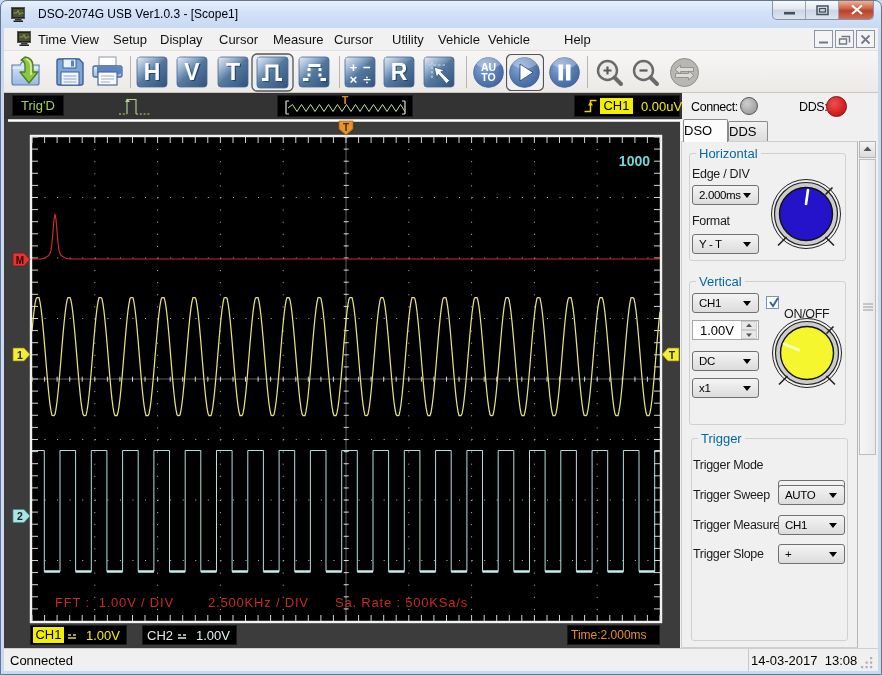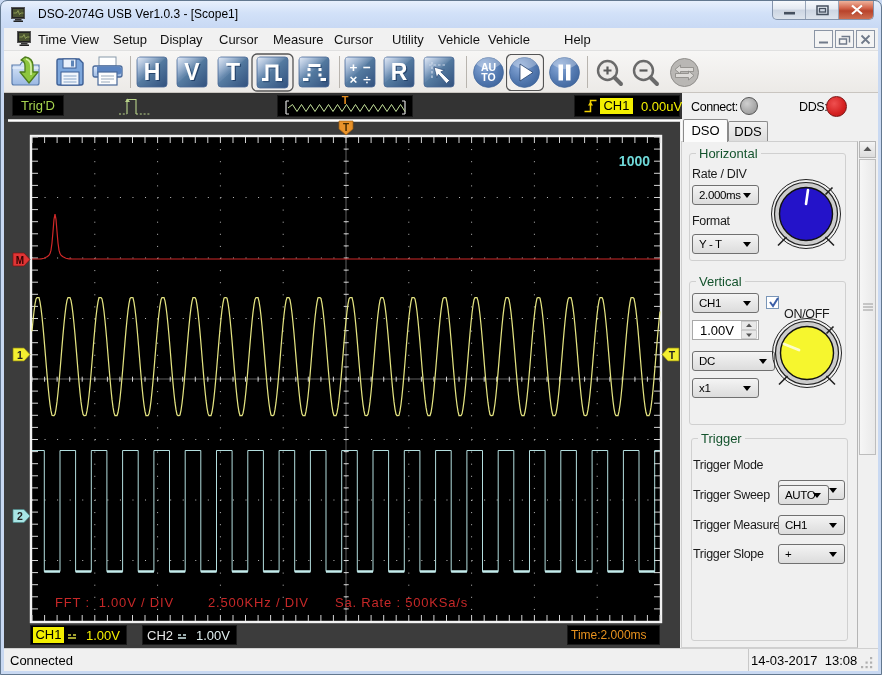--- a/index.html
+++ b/index.html
@@ -16,24 +16,24 @@
 #toolbar{position:absolute;left:4px;top:51px;width:874px;height:42px;background:linear-gradient(#f7f6f5,#eceae7);border-bottom:1px solid #c9c5c0}
 .tsep{position:absolute;top:56px;height:32px;width:1px;background:#b8b4ae;z-index:2}
 #statusrow{position:absolute;left:4px;top:93px;width:874px;height:26px;background:#f0f0f0}
 #statusdark{position:absolute;left:4px;top:93px;width:678px;height:26px;background:#333}
 .blackbox{position:absolute;background:#000;border:1px solid #1a1a1a}
 #scopewrap{position:absolute;left:4px;top:119px;width:676px;height:529px;background:#3c3c3c}
 #panel{position:absolute;left:680px;top:119px;width:198px;height:529px;background:#f0f0f0}
 #statusbar{position:absolute;left:4px;top:648px;width:874px;height:23px;background:#f0f0f0;border-top:1px solid #d0d0d0;font-size:13px;color:#000}
 .dd{position:absolute;height:20px;border:1px solid #707070;border-radius:3px;background:linear-gradient(#f4f4f4,#e9e9e9 45%,#dcdcdc);font-size:11.5px;color:#000;line-height:18px;padding-left:6px;letter-spacing:-0.35px}
 .dd .arr{position:absolute;right:7px;top:7px;width:0;height:0;border-left:4.5px solid transparent;border-right:4.5px solid transparent;border-top:5.5px solid #000}
-.glabel{position:absolute;font-size:13px;color:#14532d;background:#f0f0f0;padding:0 3px;z-index:2}
+.glabel{position:absolute;font-size:13px;color:#0369a1;background:#f0f0f0;padding:0 3px;z-index:2}
 .gbox{position:absolute;border:1px solid #d0d0d0;border-radius:3px}
 .plabel{position:absolute;font-size:12.5px;letter-spacing:-0.3px;color:#1a1a1a}
-.tab{position:absolute;font-size:13px;color:#000;text-align:center}
+.tab{position:absolute;font-size:13px;color:#000;}
 </style></head>
 <body>
 <div id="titlebar"></div>
 <svg class="abs" style="left:11px;top:7px" width="14" height="15">
 <rect x="0.5" y="0.5" width="13" height="11" fill="#222" stroke="#555"></rect>
 <rect x="2" y="2" width="10.5" height="8" fill="#4a5230"></rect>
 <path d="M2.5 6 h3 l1.5-2.5 1.5 4 1.5-1.5 h2.5" stroke="#9fb060" stroke-width="0.8" fill="none"></path>
 <rect x="4" y="12" width="6.5" height="1.5" fill="#333"></rect>
 <rect x="2.5" y="13.5" width="9.5" height="1.5" fill="#222"></rect>
 </svg>
@@ -308,21 +308,21 @@
 <div class="blackbox" style="left:567px;top:625px;width:93px;height:20px"></div>
 <div class="abs" style="left:571px;top:628px;color:#e8921e;font-size:12px">Time:2.000ms</div>
 <div id="panel"></div>
 <div class="abs" style="left:681px;top:119px;width:1px;height:529px;background:#fbfbfb"></div>
 <div class="tab" style="left:683px;top:119px;width:45px;height:23px;background:#fcfcfc;border:1px solid #8b8b8b;border-bottom:none;border-radius:2px 2px 0 0;line-height:22px;z-index:2">DSO</div>
 <div class="tab" style="left:728px;top:121px;width:40px;height:20px;background:linear-gradient(#f2f2f2,#dcdcdc);border:1px solid #8b8b8b;border-bottom:none;border-radius:2px 2px 0 0;line-height:19px">DDS</div>
 <div class="abs" style="left:681px;top:141px;width:177px;height:507px;background:#f0f0f0;border:1px solid #cfcfcf;border-right:1px solid #b5b5b5"></div>
 
 <div class="gbox" style="left:689px;top:153px;width:157px;height:108px"></div>
 <div class="glabel" style="left:696px;top:146px">Horizontal</div>
-<div class="plabel" style="left:692px;top:167px">Rate / DIV</div>
+<div class="plabel" style="left:692px;top:167px">Edge / DIV</div>
 <div class="dd" style="left:692px;top:185px;width:67px">2.000ms<span class="arr"></span></div>
 <div class="plabel" style="left:692px;top:214px">Format</div>
 <div class="dd" style="left:692px;top:234px;width:67px">Y - T<span class="arr"></span></div>
 <svg class="abs" style="left:764px;top:172px" width="84" height="84">
     <g transform="translate(42,42)">
       <circle cx="0" cy="0" r="34.5" fill="none" stroke="#222" stroke-width="1"></circle>
 <circle cx="0" cy="0" r="31.5" fill="#cccccc" stroke="#222" stroke-width="1.2"></circle>
 <path d="M-28 31.5 l8.5-8.5 M28 31.5 l-8.5-8.5 M19.5 -19.5 l7-7" stroke="#222" stroke-width="1.6" fill="none"></path>
 <circle cx="0" cy="0" r="26.5" fill="#2413c9" stroke="#111" stroke-width="1.4"></circle>
 <path d="M2 -24 L0 -10" stroke="#fff" stroke-width="2.6" stroke-linecap="round"></path>
@@ -338,38 +338,38 @@
   </svg>
 <div class="plabel" style="left:784px;top:307px">ON/OFF</div>
 <div class="abs" style="left:692px;top:320px;width:67px;height:20px;border:1px solid #a8a8a8;background:#fff;font-size:13px;line-height:19px;padding-left:7px;color:#000">1.00V
   <svg class="abs" style="right:1px;top:0px" width="16" height="18">
   <rect x="0.5" y="0.5" width="15" height="8" fill="#e8e8e8" stroke="#bbb" stroke-width="0.7"></rect>
   <rect x="0.5" y="9.5" width="15" height="8" fill="#e8e8e8" stroke="#bbb" stroke-width="0.7"></rect>
   <path d="M5 6 l3-3.5 3 3.5z" fill="#555"></path>
       <path d="M5 12.5 l3 3.5 3-3.5z" fill="#555"></path>
     </svg>
 </div>
-<div class="dd" style="left:692px;top:351px;width:83px">DC<span class="arr"></span></div>
+<div class="dd" style="left:692px;top:351px;width:67px">DC<span class="arr"></span></div>
 <div class="dd" style="left:692px;top:378px;width:67px">x1<span class="arr"></span></div>
 <svg class="abs" style="left:765px;top:311px" width="84" height="84">
     <g transform="translate(42,42)">
       <circle cx="0" cy="0" r="34.5" fill="none" stroke="#222" stroke-width="1"></circle>
 <circle cx="0" cy="0" r="31.5" fill="#cccccc" stroke="#222" stroke-width="1.2"></circle>
 <path d="M-28 31.5 l8.5-8.5 M28 31.5 l-8.5-8.5 M19.5 -19.5 l7-7" stroke="#222" stroke-width="1.6" fill="none"></path>
 <circle cx="0" cy="0" r="26.5" fill="#f6f62e" stroke="#111" stroke-width="1.4"></circle>
 <path d="M-23 -9 L-8 -3" stroke="#fff" stroke-width="2.8" stroke-linecap="round" opacity="0.75"></path>
     </g>
   </svg>
 
 <div class="gbox" style="left:691px;top:438px;width:157px;height:203px"></div>
 <div class="glabel" style="left:698px;top:431px">Trigger</div>
 <div class="plabel" style="left:693px;top:458px">Trigger Mode</div>
 <div class="dd" style="left:778px;top:480px;width:67px">Edge<span class="arr"></span></div>
 <div class="plabel" style="left:693px;top:488px">Trigger Sweep</div>
-<div class="dd" style="left:778px;top:485px;width:51px">AUTO<span class="arr"></span></div>
+<div class="dd" style="left:778px;top:485px;width:67px">AUTO<span class="arr"></span></div>
 <div class="plabel" style="left:693px;top:518px">Trigger Measure</div>
 <div class="dd" style="left:778px;top:515px;width:67px">CH1<span class="arr"></span></div>
 <div class="plabel" style="left:693px;top:547px">Trigger Slope</div>
 <div class="dd" style="left:778px;top:544px;width:67px">+<span class="arr"></span></div>
 
 <div class="abs" style="left:859px;top:141px;width:17px;height:506px;background:#f0f0f0">
  <div class="abs" style="left:0;top:0;width:17px;height:17px;background:linear-gradient(#f4f4f4,#dcdcdc);border:1px solid #b5b5b5"></div>
  <svg class="abs" style="left:0;top:0" width="17" height="17">
       <path d="M4.5 10 l4-4.5 4 4.5z" fill="#555"></path>
     </svg>

